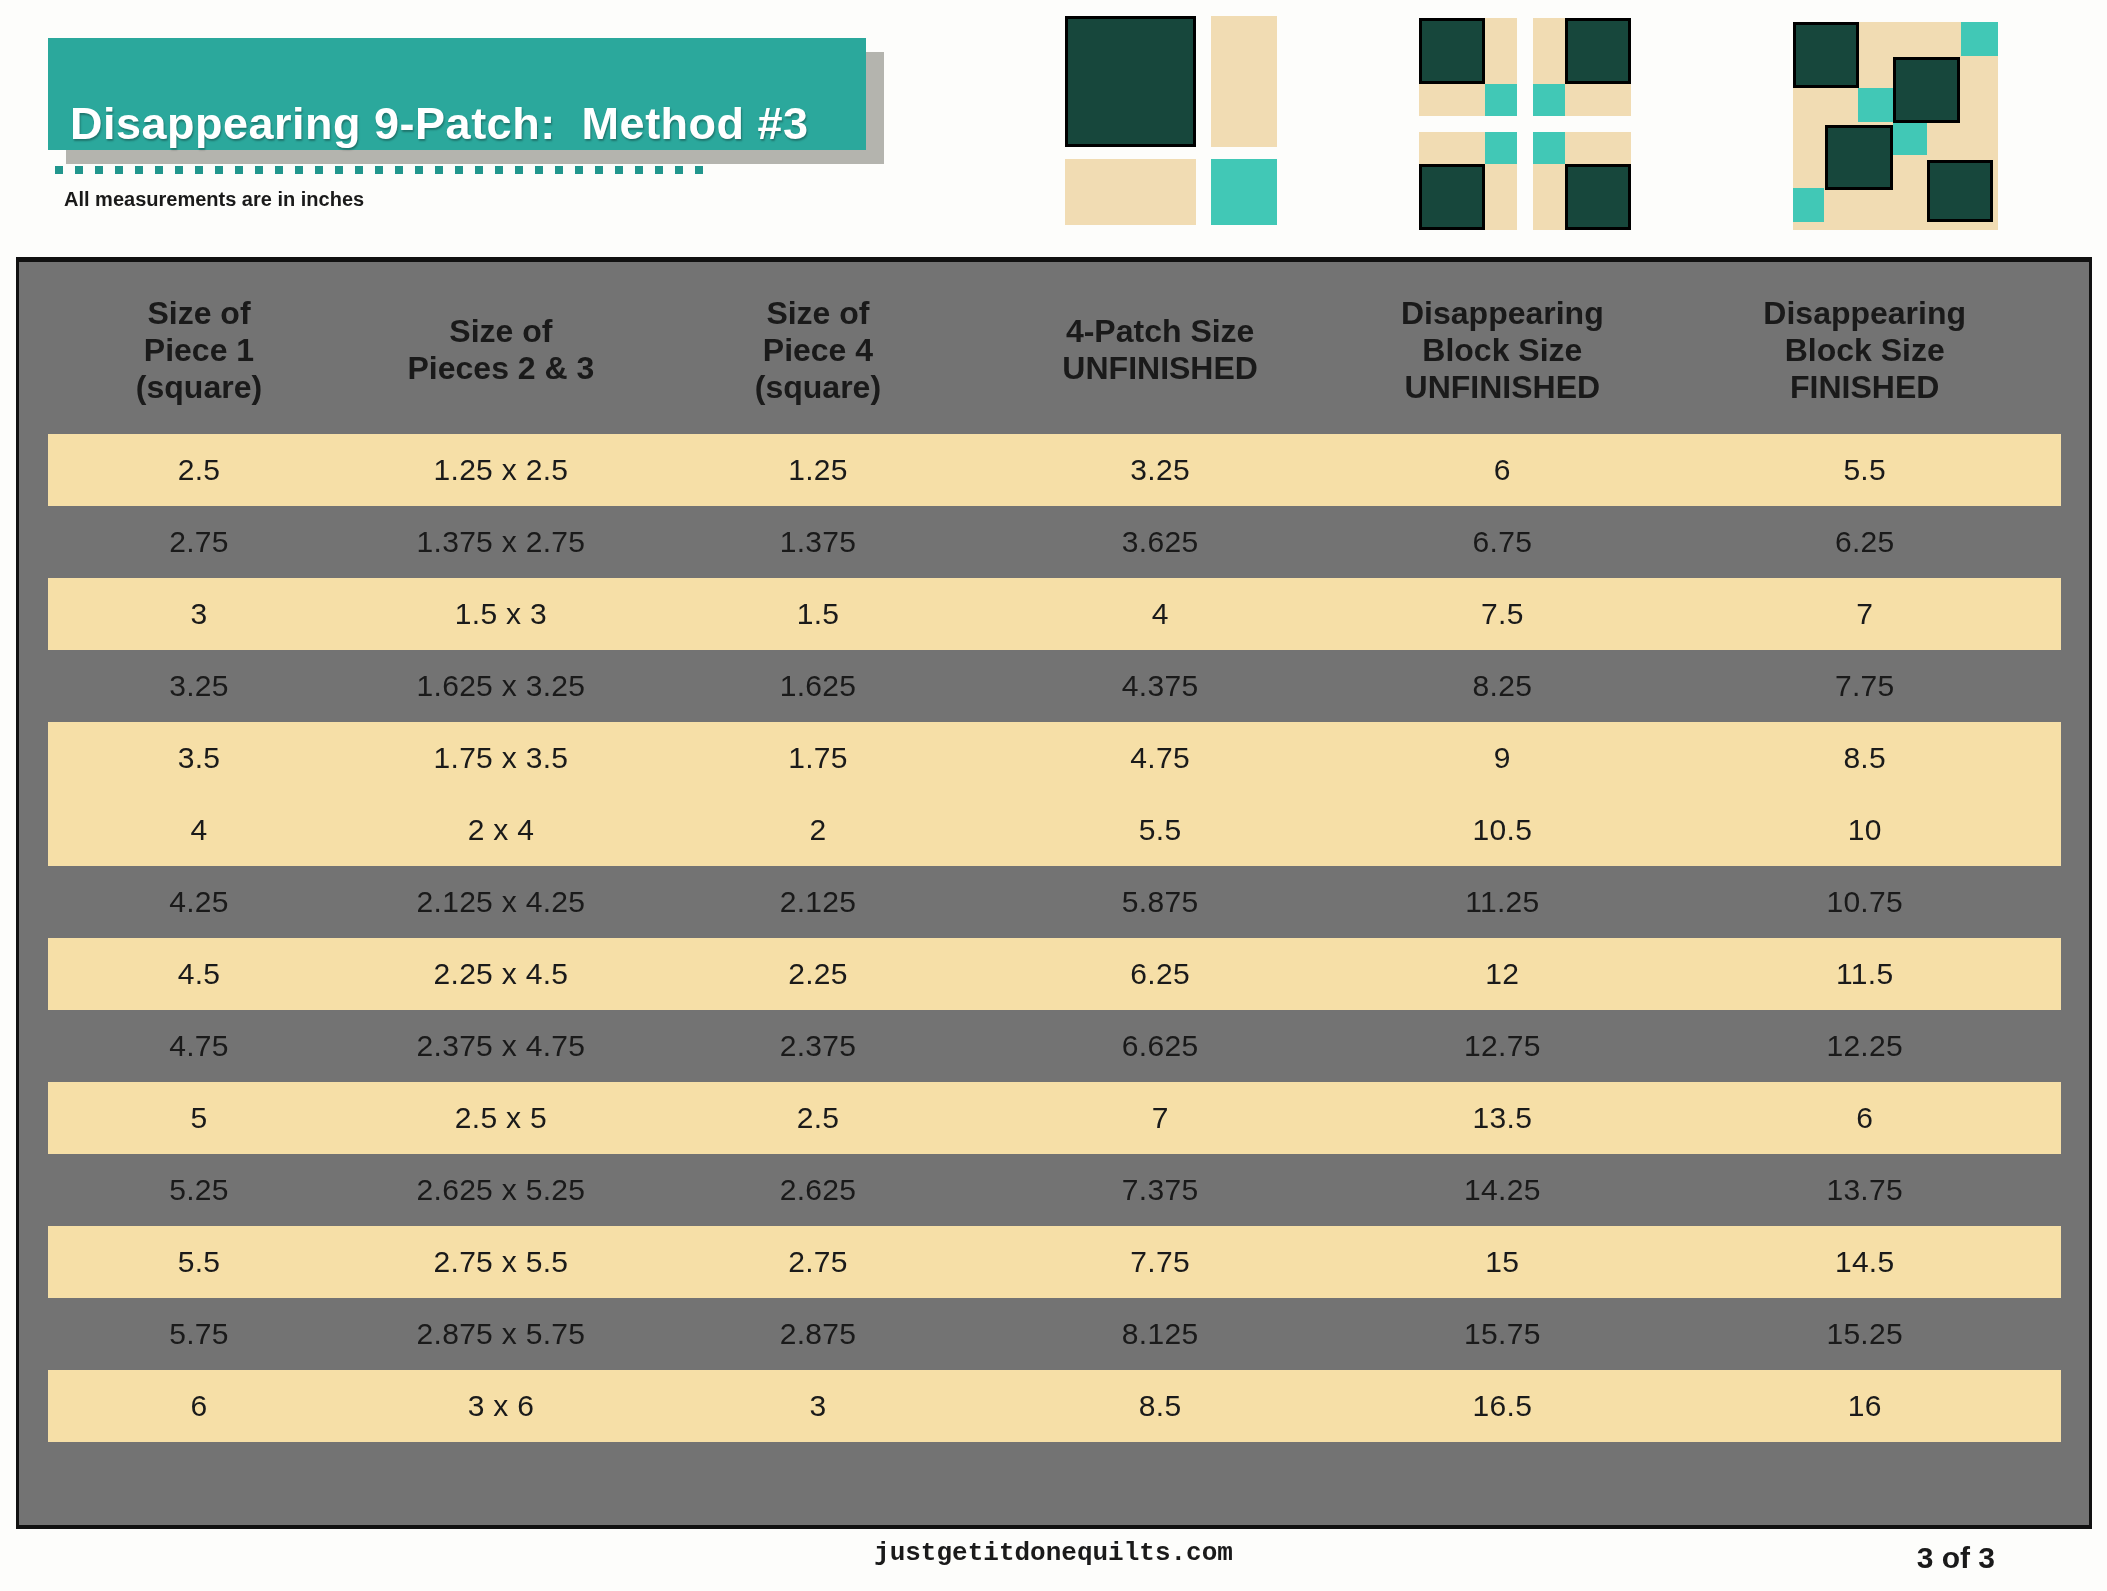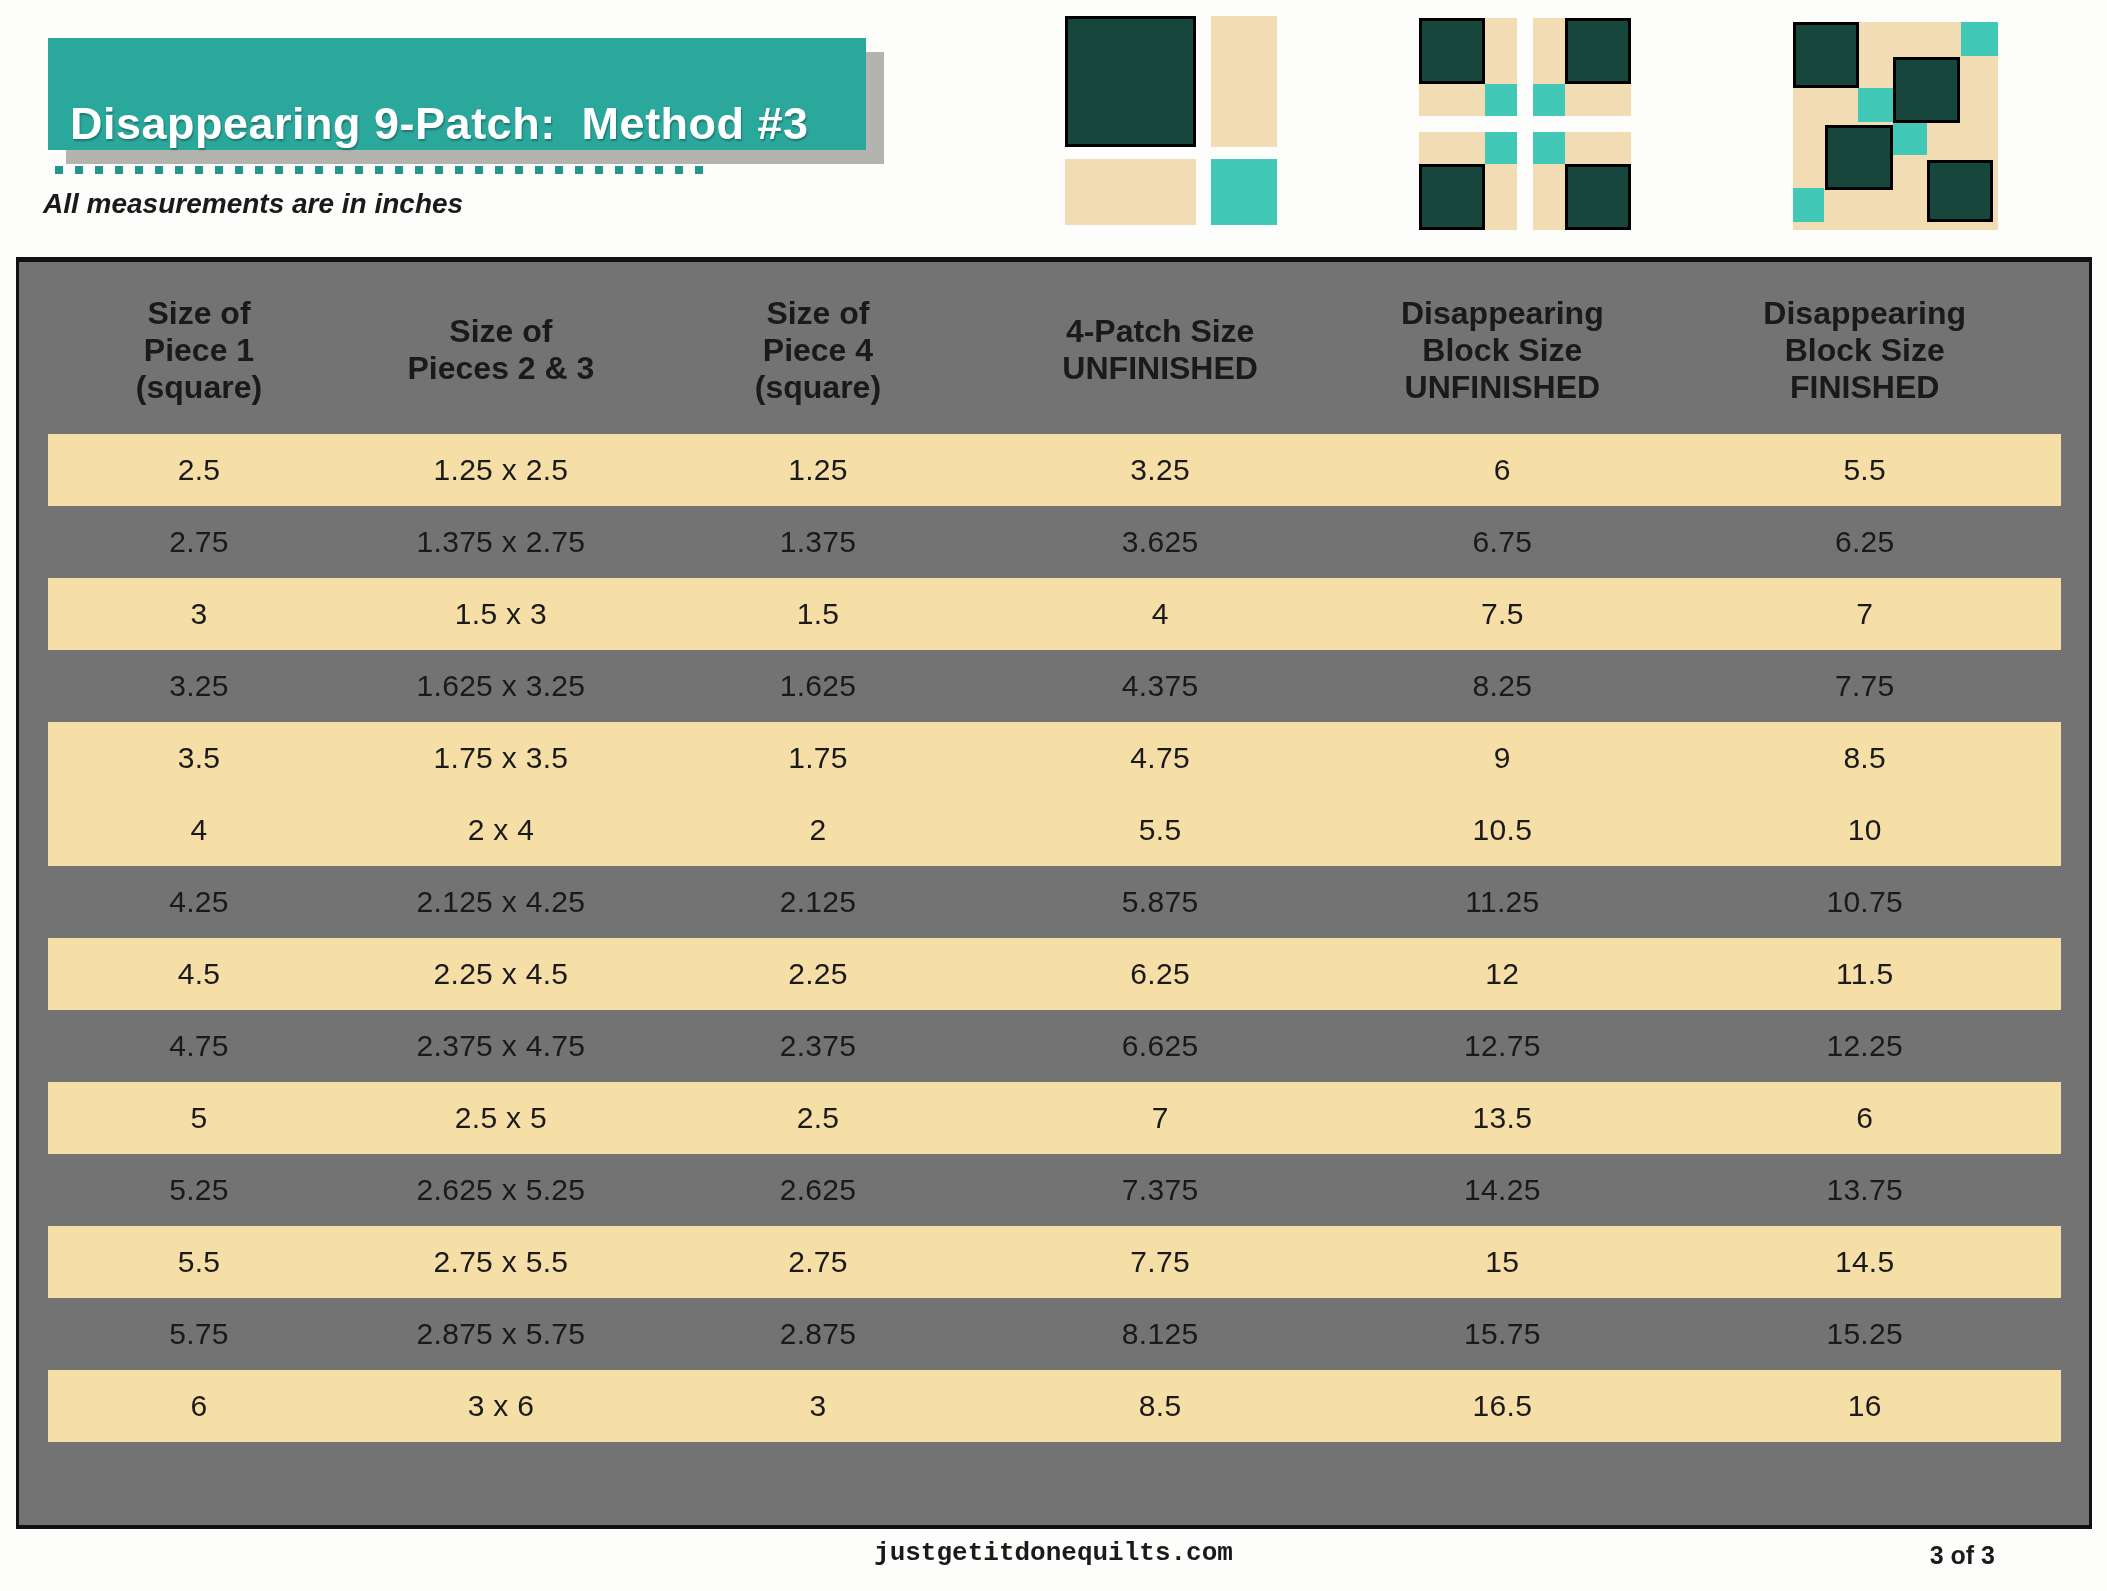--- a/index.html
+++ b/index.html
@@ -22,22 +22,22 @@
   }
   .banner h1{
     font-size:45px;font-weight:bold;color:#fff;padding-left:22px;
     letter-spacing:.5px;white-space:pre;text-shadow:1px 2px 2px rgba(0,0,0,.30);
   }
   .dotted{
     position:absolute;left:55px;top:166px;width:648px;height:8px;
     background:repeating-linear-gradient(to right,var(--dot_teal) 0 8px,transparent 8px 20px);
   }
   .note{
-    position:absolute;left:43px;top:188px;
-    font-size:28px;font-weight:bold;font-style:italic;
+    position:absolute;left:64px;top:188px;
+    font-size:20px;font-weight:bold;
   }
 
   
   .dk{background:var(--dark_green);border:3px solid #000;}
   .tn{background:var(--tan_piece);}
   .tl{background:var(--teal_bright);}
 
   .diag1{
     position:absolute;left:1065px;top:16px;
     display:grid;grid-template-columns:131px 66px;grid-template-rows:131px 66px;
@@ -78,21 +78,21 @@
   }
   .trow.tan{background:var(--row_tan);}
   .trow .c{text-align:center;font-size:30px;letter-spacing:.3px;}
 
   
   .footer-url{
     position:absolute;left:0;top:1538px;width:2107px;text-align:center;
     font-size:26px;font-weight:bold;font-family:Liberation Mono, monospace;
   }
   .footer-page{
-    position:absolute;right:112px;top:1541px;font-size:25px;font-weight:bold;
+    position:absolute;right:112px;top:1541px;font-size:30px;font-weight:bold;
   }
 </style>
 </head>
 <body>
 
 <div class="banner">
   <h1>Disappearing 9-Patch:  Method #3</h1>
 </div>
 <div class="dotted"></div>
 <div class="note">All measurements are in inches</div>

